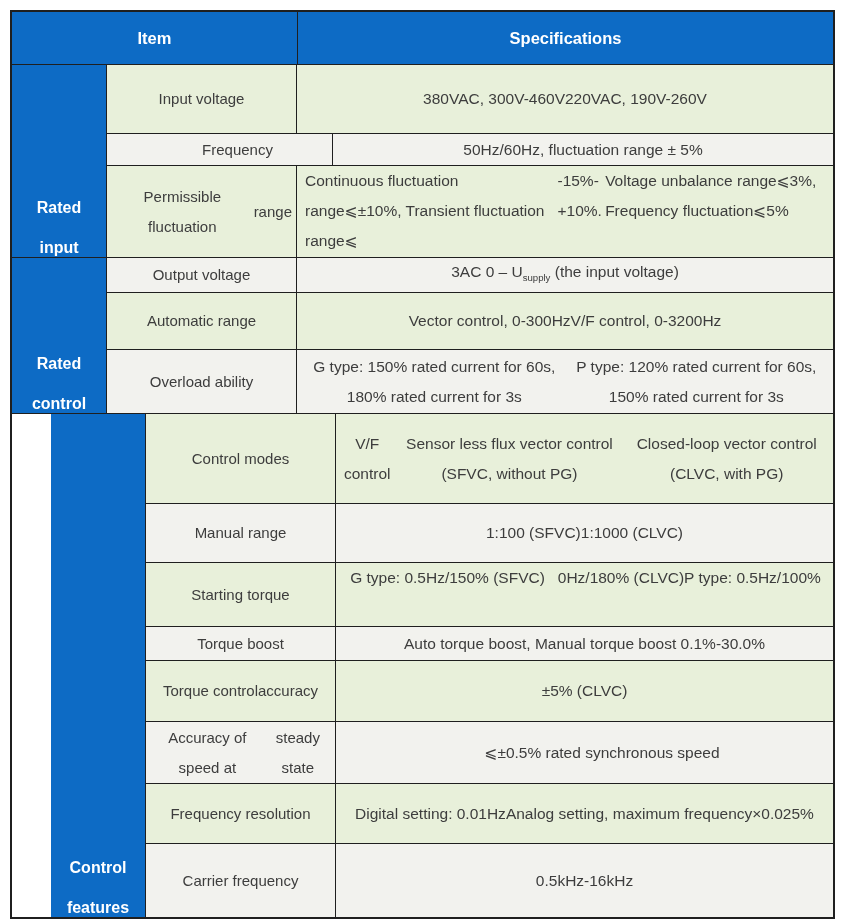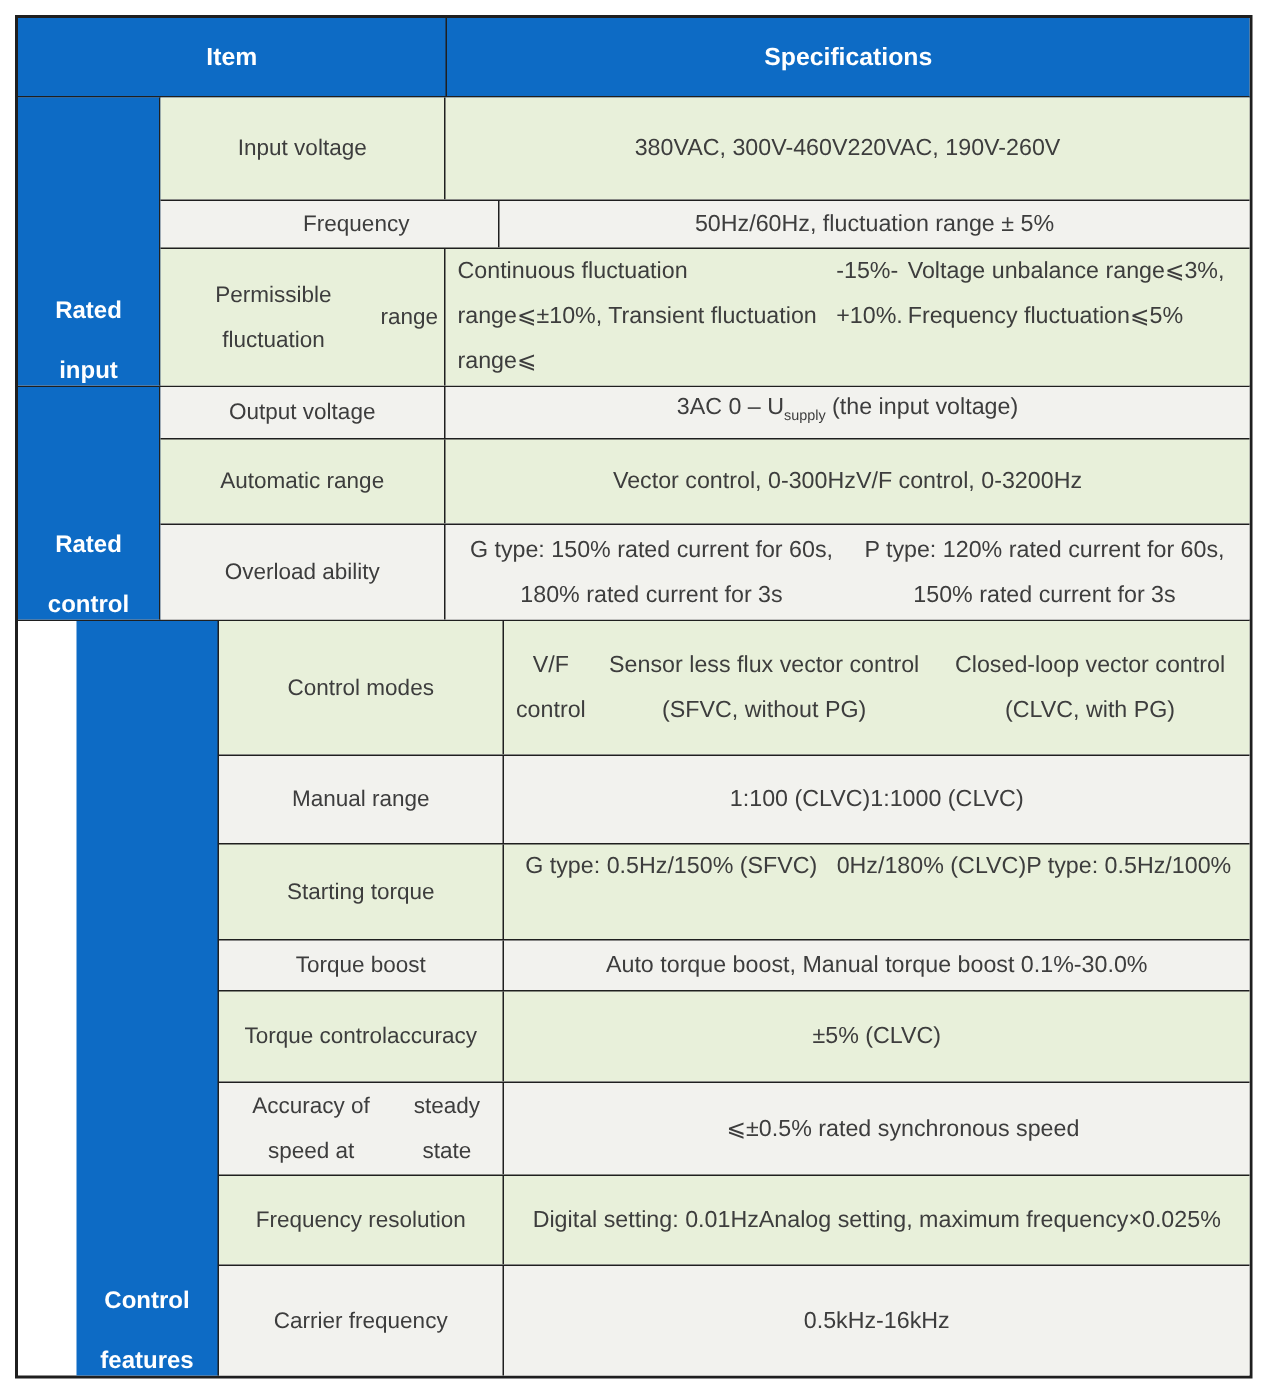--- a/index.html
+++ b/index.html
@@ -167,21 +167,21 @@
               <div class="line">V/F control</div>
               <div class="line">Sensor less flux vector control (SFVC, without PG)</div>
               <div class="line">Closed-loop vector control (CLVC, with PG)</div>
             </div>
           </div>
           <div class="row bg-white">
             <div class="cell item-cell">
               <div class="line">Manual range</div>
             </div>
             <div class="cell spec-cell">
-              <div class="line">1:100 (CLVC)</div>
+              <div class="line">1:100 (SFVC)</div>
               <div class="line">1:1000 (CLVC)</div>
             </div>
           </div>
           <div class="row bg-green">
             <div class="cell item-cell">
               <div class="line">Starting torque</div>
             </div>
             <div class="cell spec-cell left">
               <div class="line">G type: 0.5Hz/150% (SFVC)   0Hz/180% (CLVC)</div>
               <div class="line">P type: 0.5Hz/100%</div>

